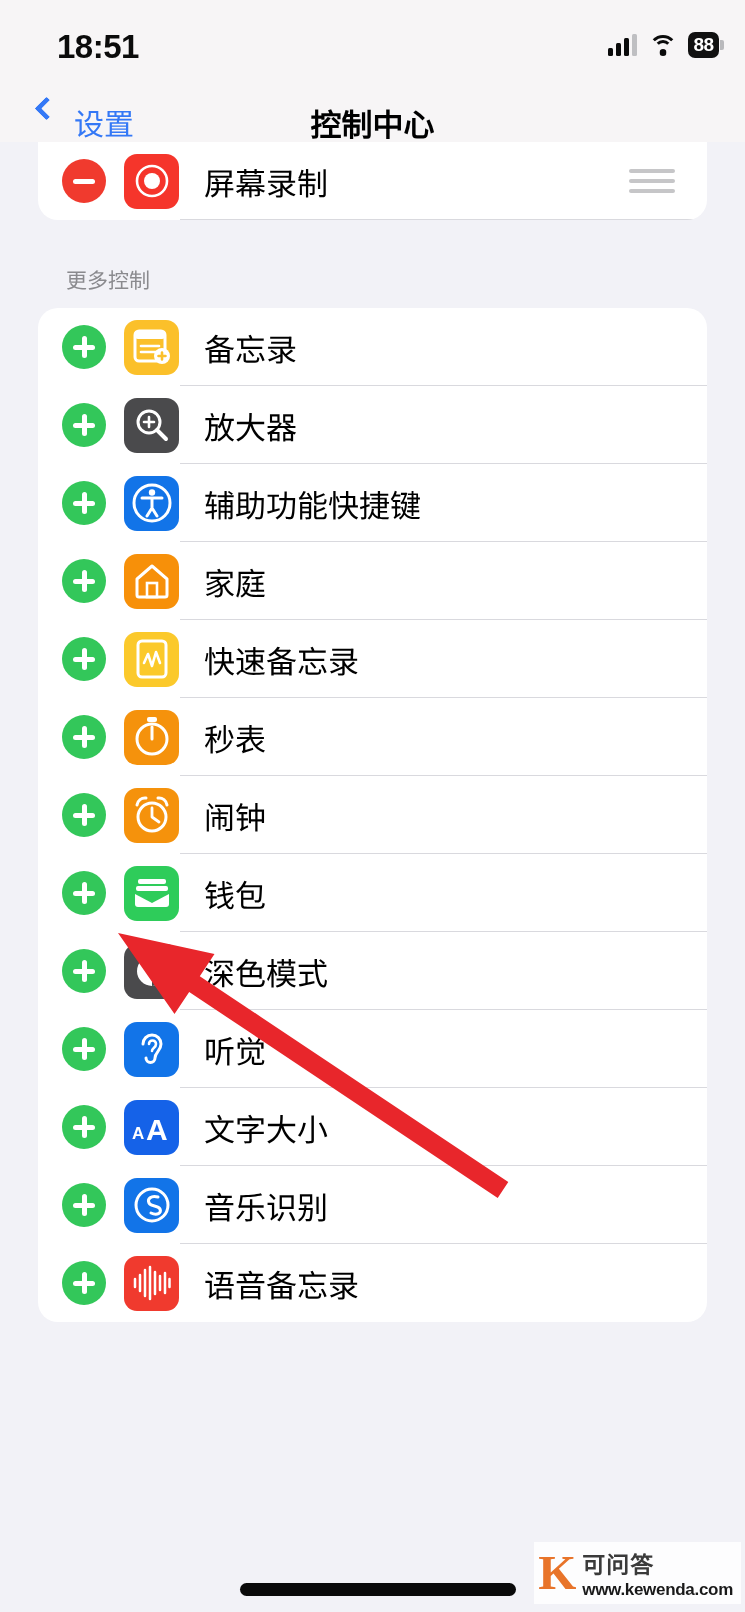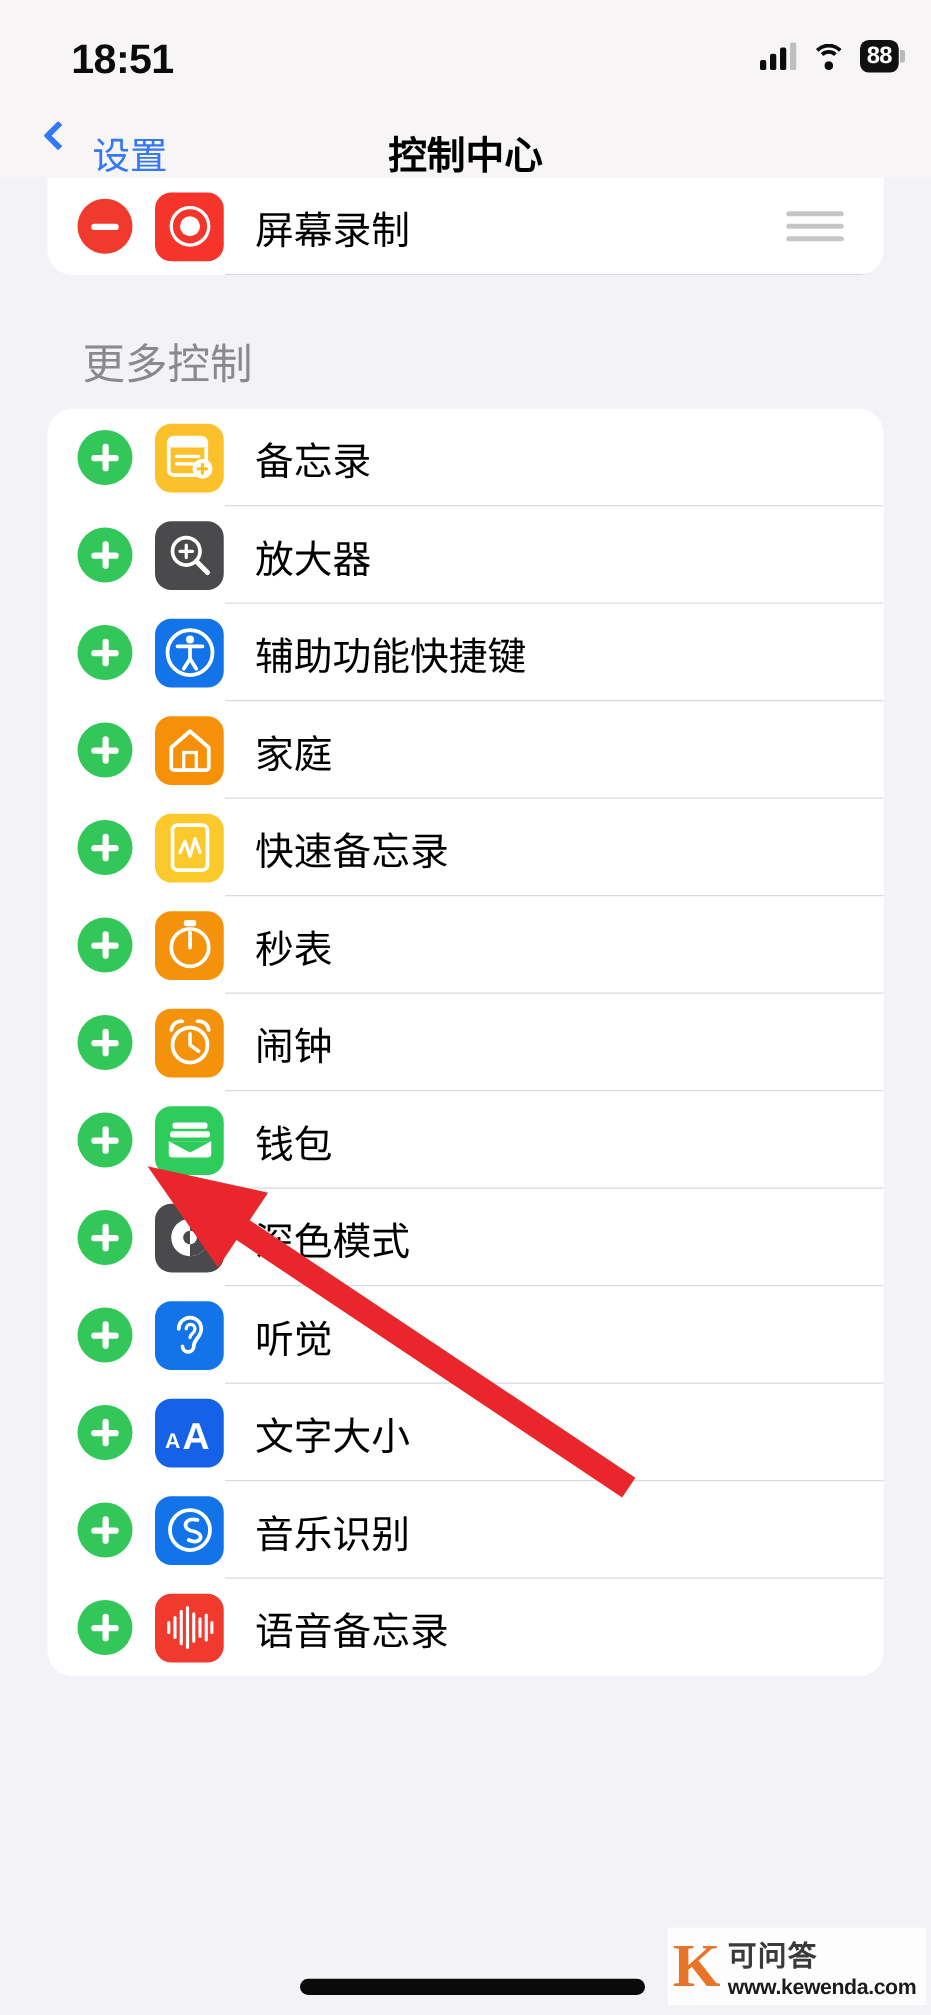--- a/index.html
+++ b/index.html
@@ -125,21 +125,21 @@
   }
   .drag-handle i{ display:block; height:4px; background:#C6C6C8; border-radius:2px; }
 
   .sep{
     position:absolute; left:142px; right:0; bottom:0;
     height:1px; background:#D9D9DE;
   }
 
   .section-header{
     padding:44px 0 14px 66px;
-    font-size:34px; color:#8A8A8E;
+    font-size:21px; color:#8A8A8E;
   }
 
   
   #annotation-arrow{
     position:absolute; left:0; top:0; width:745px; height:1612px;
     pointer-events:none; z-index:40;
   }
 
   
   #home-indicator{

